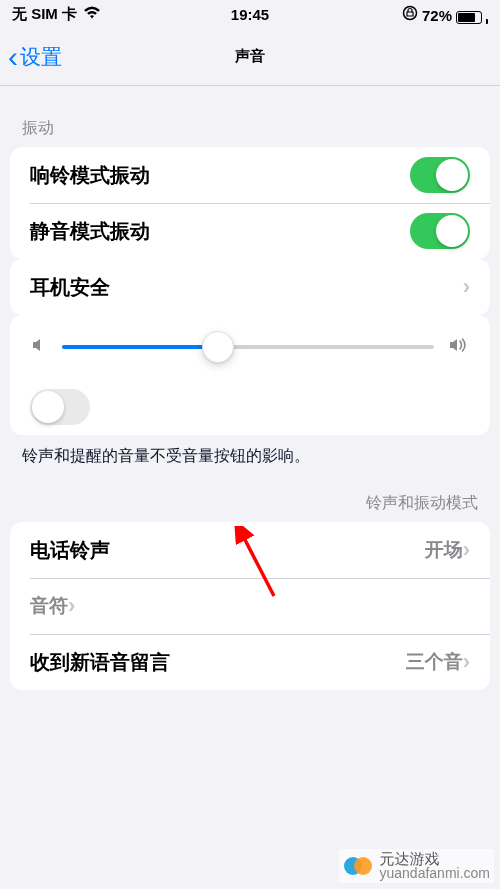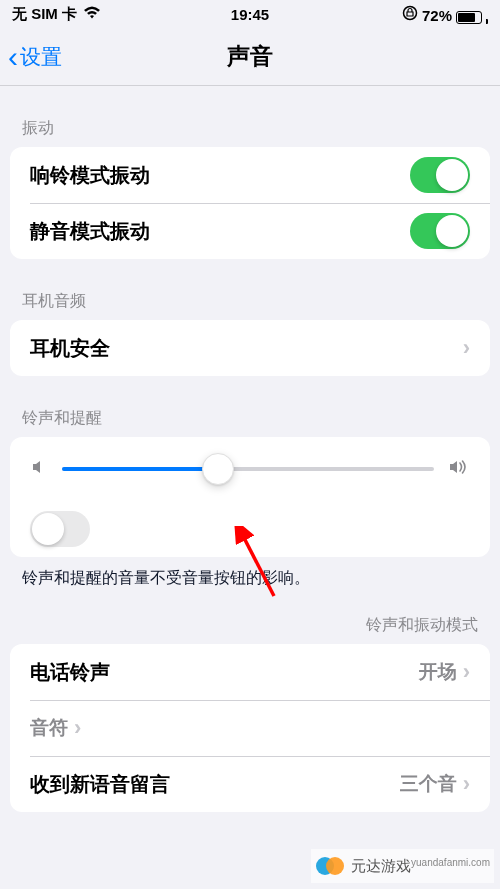--- a/index.html
+++ b/index.html
@@ -40,21 +40,21 @@
     left: 8px;
     display: flex;
     align-items: center;
     color: #007aff;
     font-size: 21px;
     font-weight: 400;
   }
   .back-chev { font-size: 30px; line-height: 1; margin-right: 2px; font-weight: 400; }
   .nav-title {
     margin: 0 auto;
-    font-size: 23px;
+    font-size: 15px;
     font-weight: 700;
   }
 
   .content {
     overflow-y: auto;
     height: calc(889px - 86px);
   }
 
   .section-header {
     font-size: 16px;
@@ -79,21 +79,21 @@
     font-weight: bold;
   }
   .row + .row::before {
     content: "";
     position: absolute;
     top: 0; left: 20px; right: 0;
     height: 0.5px;
     background: #d1d1d6;
   }
   .row-label { flex: 1; }
-  .row-value { color: #8a8a8e; font-size: 19px; margin-right: 6px; }
+  .row-value { color: #8a8a8e; font-size: 19px; }
   .chevron { color: #c7c7cc; font-size: 22px; }
 
   .toggle {
     width: 60px; height: 36px; border-radius: 18px;
     position: relative;
   }
   .toggle.on { background: #34c759; }
   .toggle.off { background: #e9e9ea; }
   .toggle-knob {
     position: absolute; top: 2px; width: 32px; height: 32px;
@@ -156,22 +156,22 @@
     gap: 6px;
     font-size: 18px;
     color: #555;
     background: rgba(255,255,255,0.6);
     padding: 2px 4px;
   }
   .wm-logo {
     width: 30px; height: 30px;
     display: flex; align-items: center; justify-content: center;
   }
-  .wm-text { display: flex; flex-direction: row; line-height: 1.05; font-size: 15px; }
-  .wm-sub { font-size: 10px; color: #888; }
+  .wm-text { display: flex; flex-direction: column; line-height: 1.05; font-size: 15px; }
+  .wm-sub { font-size: 14px; color: #888; }
 </style>
 </head>
 <body>
 
 <div class="status-bar">
   <div class="status-left">
     <span>无 SIM 卡</span>
     <span>
       <svg width="18" height="13" viewBox="0 0 18 13">
           <path d="M9 12.5 L11 10 Q9 8.5 7 10 Z M4 7 Q9 3 14 7 L12.2 8.8 Q9 6 5.8 8.8 Z M1 4 Q9 -3 17 4 L15.2 5.8 Q9 0 2.8 5.8 Z" fill="#000"></path>
@@ -213,29 +213,27 @@
         </div>
     </div>
     <div class="row">
       <div class="row-label">静音模式振动</div>
       <div class="toggle on">
           <div class="toggle-knob"></div>
         </div>
     </div>
   </div>
 
-  <div class="section-header">耳机音频</div>
   <div class="group">
     <div class="row">
       <div class="row-label">耳机安全</div>
       <span class="chevron">›</span>
     </div>
   </div>
 
-  <div class="section-header">铃声和提醒</div>
   <div class="group">
     <div class="slider-row">
       <span class="vol-icon">
         <svg width="18" height="18" viewBox="0 0 18 18">
             <path d="M3 6 h3 l4 -3 v12 l-4 -3 h-3 z" fill="#8a8a8e"></path>
           </svg>
       </span>
       <div class="slider-track">
         <div class="slider-fill" id="slider-fill" style="width: 42%;"></div>
         <div class="slider-thumb" id="slider-thumb" style="left: 42%;"></div>

